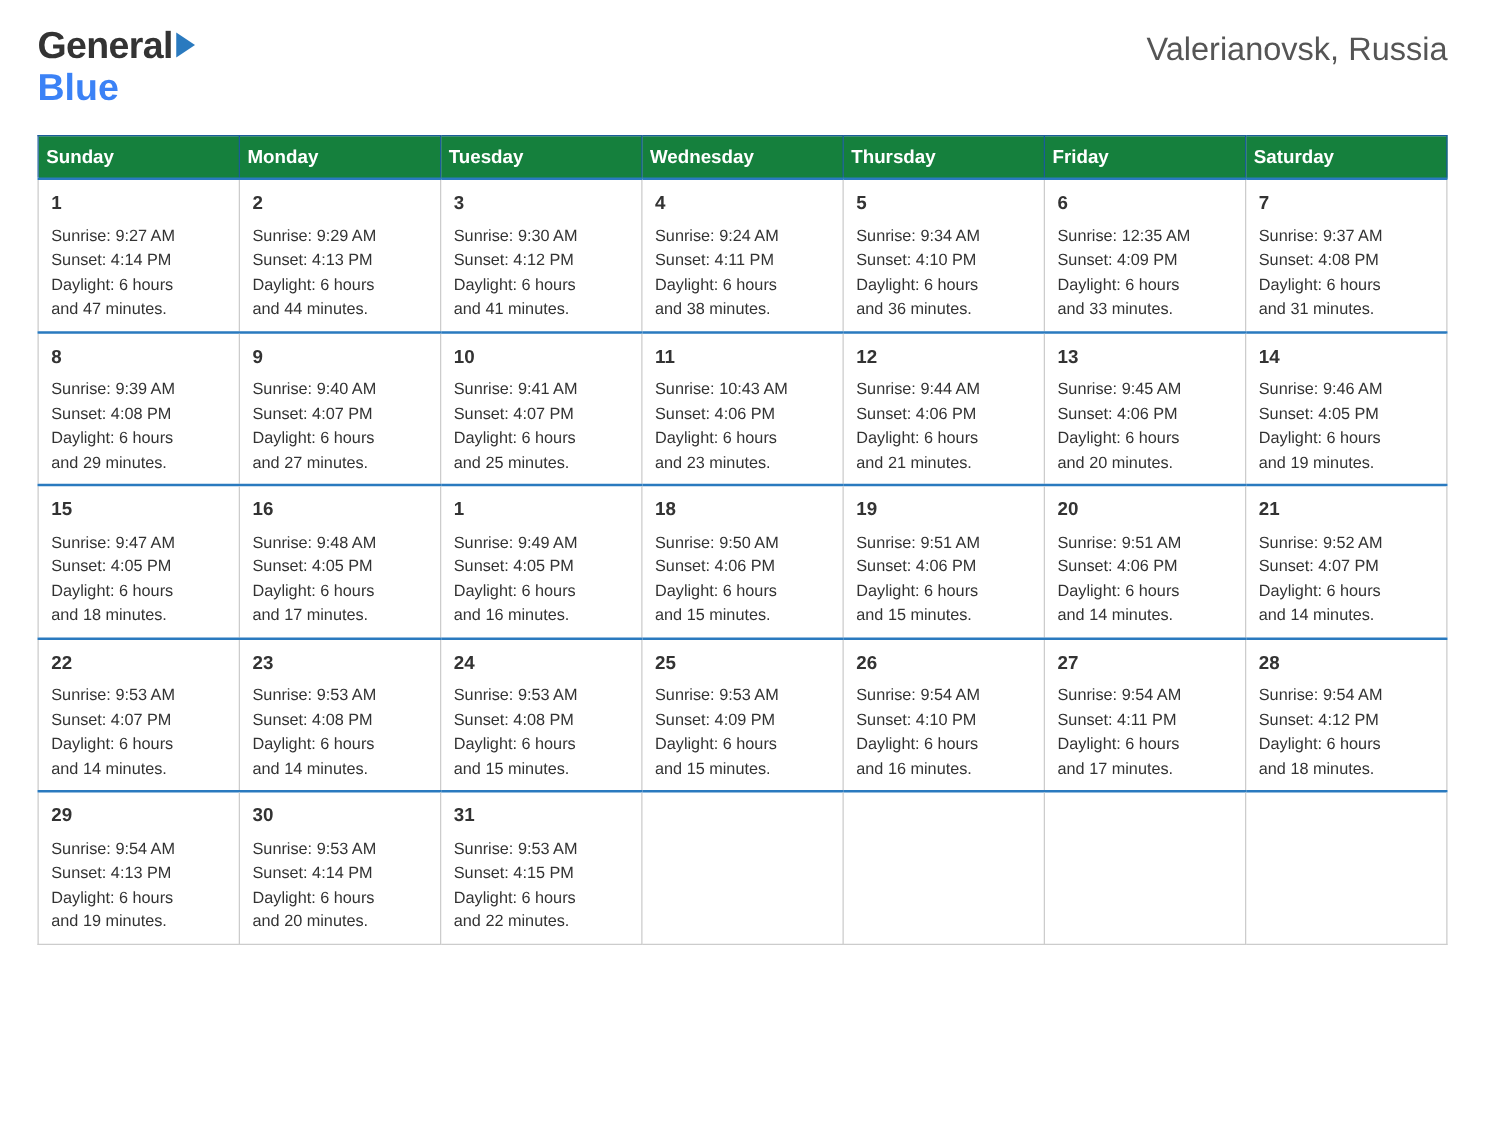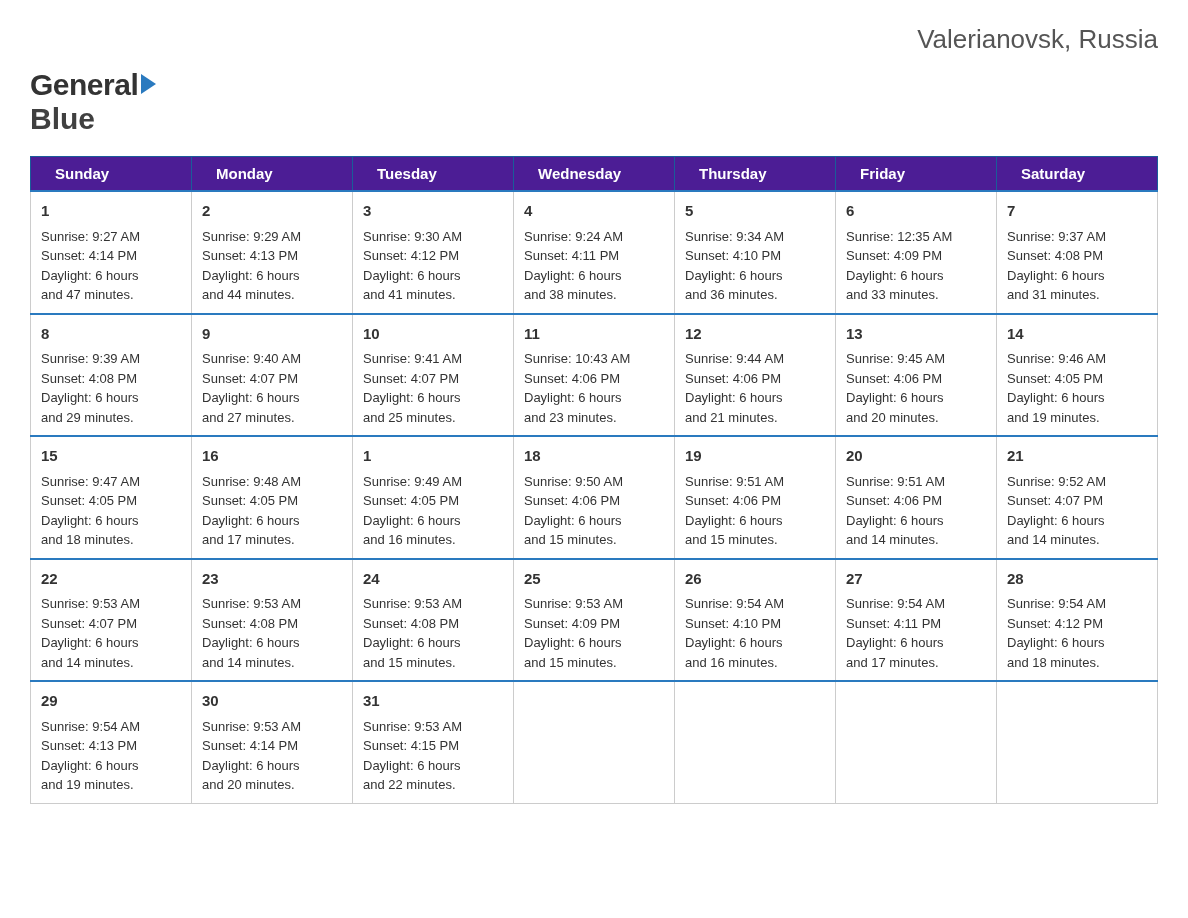--- a/index.html
+++ b/index.html
@@ -30,25 +30,25 @@
       font-weight: normal;
       color: #555;
       margin-top: 4px;
     }
     table {
       width: 100%;
       border-collapse: collapse;
       table-layout: fixed;
     }
     thead tr th {
-      background-color: #4c1d95;
+      background-color: #15803d;
       color: #fff;
       font-size: 15px;
       font-weight: bold;
-      padding: 8px 24px;
+      padding: 8px 6px;
       text-align: left;
       border: 1px solid #1a5c99;
     }
     tbody tr td {
       vertical-align: top;
       padding: 8px 10px;
       font-size: 13px;
       color: #333;
       border: 1px solid #ccc;
       border-top: 2px solid #2a7abf;
@@ -61,35 +61,34 @@
       display: block;
       margin-bottom: 4px;
     }
     tbody tr td .day-info {
       font-size: 13px;
       color: #333;
     }
     .logo-wrapper {
       display: flex;
       align-items: flex-start;
-      margin-top: 48px;
     }
   </style>
 </head>
 <body>
 
 <div class="header">
   <div class="logo-wrapper">
     <div>
       <div style="display:flex; align-items:center;">
         <span style="font-size:30px; font-weight:bold; color:#333; letter-spacing:-0.5px;">General</span>
         <span style="display:inline-block; width:0; height:0; border-top:10px solid transparent; border-bottom:10px solid transparent; border-left:15px solid #2a7abf; margin-left:3px; margin-bottom:2px;"></span>
       </div>
       <div>
-        <span style="font-size:30px; font-weight:bold; color:#404040;">Blue</span>
+        <span style="font-size:30px; font-weight:bold; color:#3b82f6;">Blue</span>
       </div>
     </div>
   </div>
   <div class="title-block">
     <h2>Valerianovsk, Russia</h2>
   </div>
 </div>
 
 <table>
   <thead>

